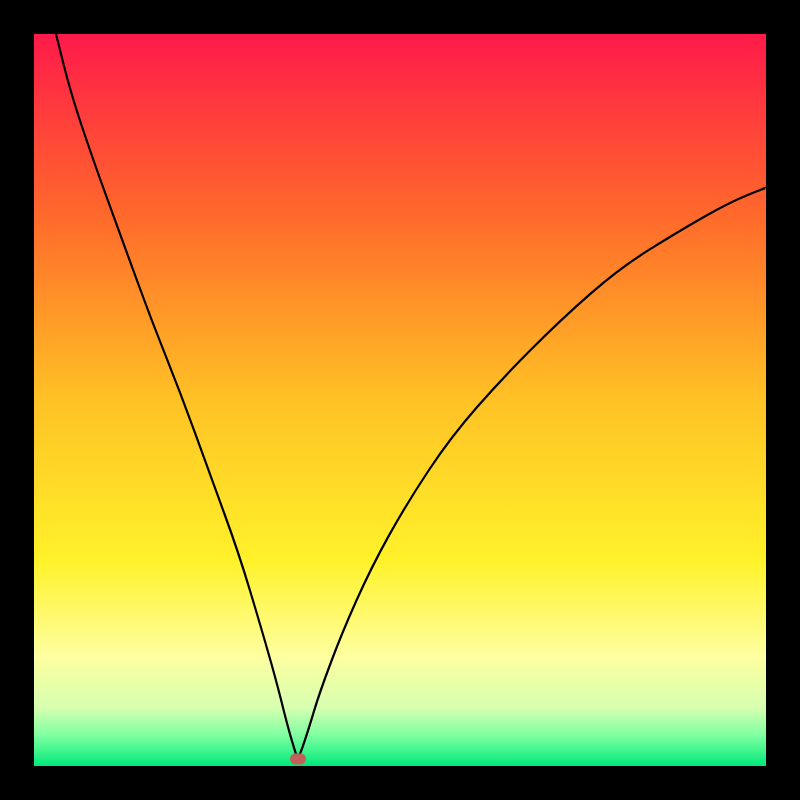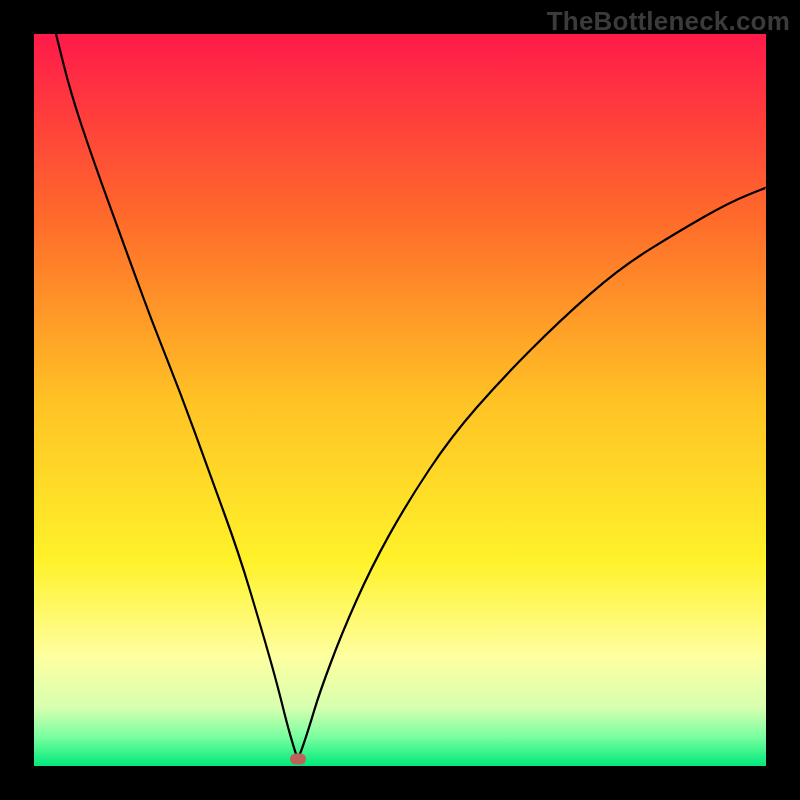--- a/index.html
+++ b/index.html
@@ -50,21 +50,20 @@
     left: 0;
     top: 0;
     width: 732px;
     height: 732px;
   }
 </style>
 </head>
 <body>
 
 <div class="frame">
-  <div class="watermark">TheBottleneck.com</div>
 
   <div class="plot-area">
     <svg class="curve" viewBox="0 0 732 732" preserveAspectRatio="none">
       <defs>
         <linearGradient id="bg-grad" x1="0" y1="0" x2="0" y2="1">
             <stop offset="0%" stop-color="#ff1a4a"></stop>
             <stop offset="25%" stop-color="#ff6a2b"></stop>
             <stop offset="50%" stop-color="#ffc225"></stop>
             <stop offset="72%" stop-color="#fff22a"></stop>
             <stop offset="85%" stop-color="#feffa0"></stop>

